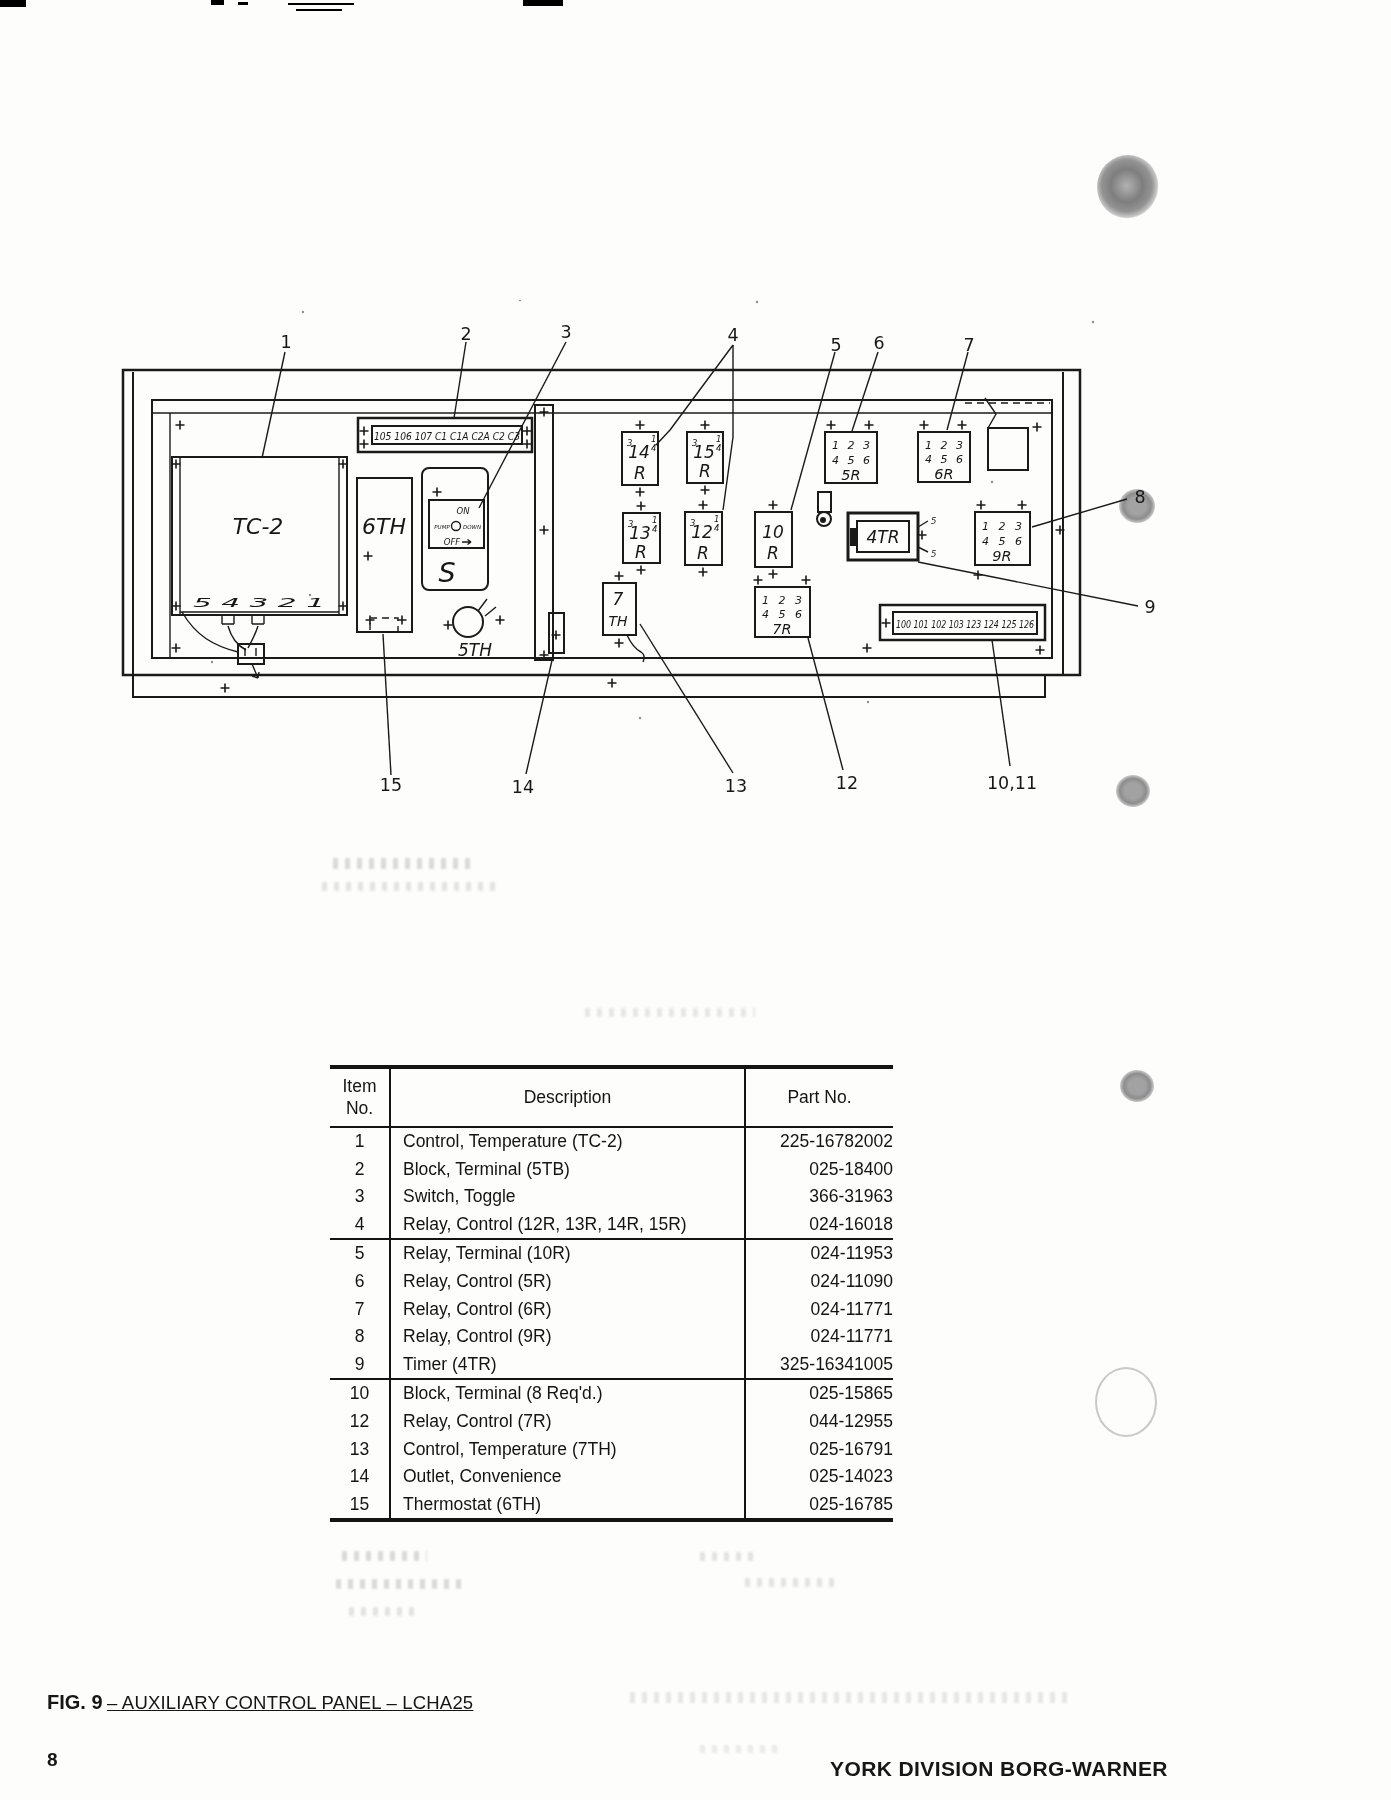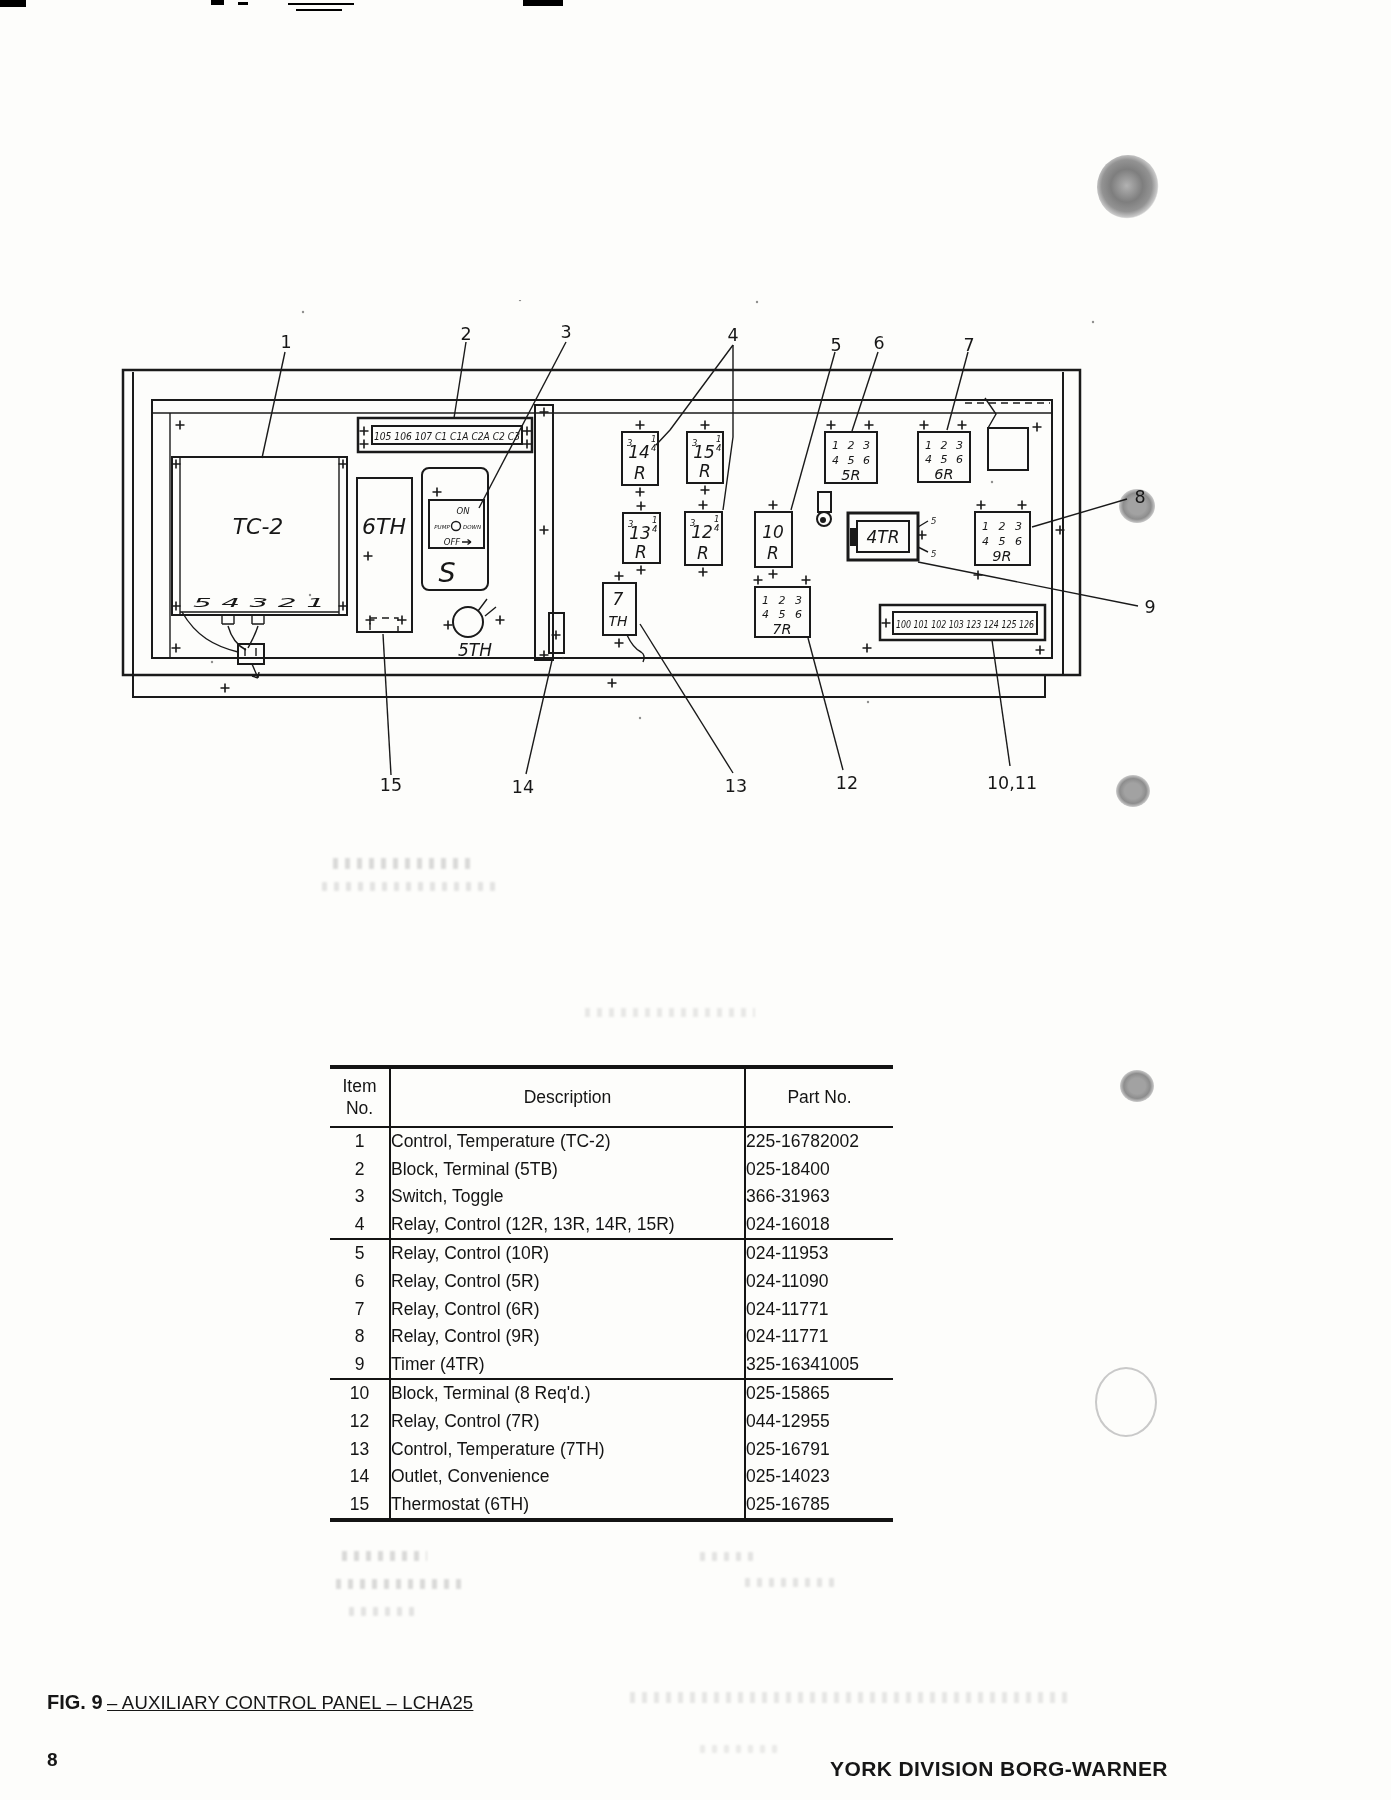--- a/index.html
+++ b/index.html
@@ -40,22 +40,22 @@
   
   .parts-table{position:absolute;left:330px;top:1065px;width:563px;border-collapse:collapse;
                font-size:17.5px;color:#141414;table-layout:fixed;}
   .c-item{width:60px}.c-desc{width:355px}.c-part{width:148px}
   .parts-table th{font-weight:400;border-top:4px solid #141414;border-bottom:2.5px solid #141414;
       height:55px;vertical-align:middle;text-align:center;white-space:pre-line;line-height:1.25;}
   .parts-table th+th{border-left:2px solid #141414;}
   .parts-table td{height:27.6px;padding:0;line-height:27.6px;white-space:nowrap;}
   .parts-table td+td{border-left:2px solid #141414;}
   .parts-table td.item{text-align:center;}
-  .parts-table td.desc{padding-left:0;}
-  .parts-table td.part{text-align:left;}
+  .parts-table td.desc{padding-left:12px;}
+  .parts-table td.part{text-align:right;}
   .parts-table tr.grp td{border-top:2.5px solid #141414;}
   .parts-table tbody tr:last-child td{border-bottom:4px solid #141414;}
   
   .fig-caption{position:absolute;left:47px;top:1691px;white-space:nowrap;}
   .fig-caption .b{font-size:20px;font-weight:700;}
   .fig-caption .r{font-size:18.5px;font-weight:400;letter-spacing:.2px;text-decoration:underline;}
   .page-num{position:absolute;left:47px;top:1749px;font-size:19px;font-weight:700;}
   .publisher{position:absolute;left:830px;top:1757px;font-size:21px;font-weight:700;letter-spacing:.4px;}
 </style>
 </head>
@@ -373,21 +373,21 @@
           <td class="desc">Switch, Toggle</td>
           <td class="part">366-31963</td>
         </tr>
         <tr>
           <td class="item">4</td>
           <td class="desc">Relay, Control (12R, 13R, 14R, 15R)</td>
           <td class="part">024-16018</td>
         </tr>
         <tr class="grp">
           <td class="item">5</td>
-          <td class="desc">Relay, Control (10R)</td>
+          <td class="desc">Relay, Terminal (10R)</td>
           <td class="part">024-11953</td>
         </tr>
         <tr>
           <td class="item">6</td>
           <td class="desc">Relay, Control (5R)</td>
           <td class="part">024-11090</td>
         </tr>
         <tr>
           <td class="item">7</td>
           <td class="desc">Relay, Control (6R)</td>

